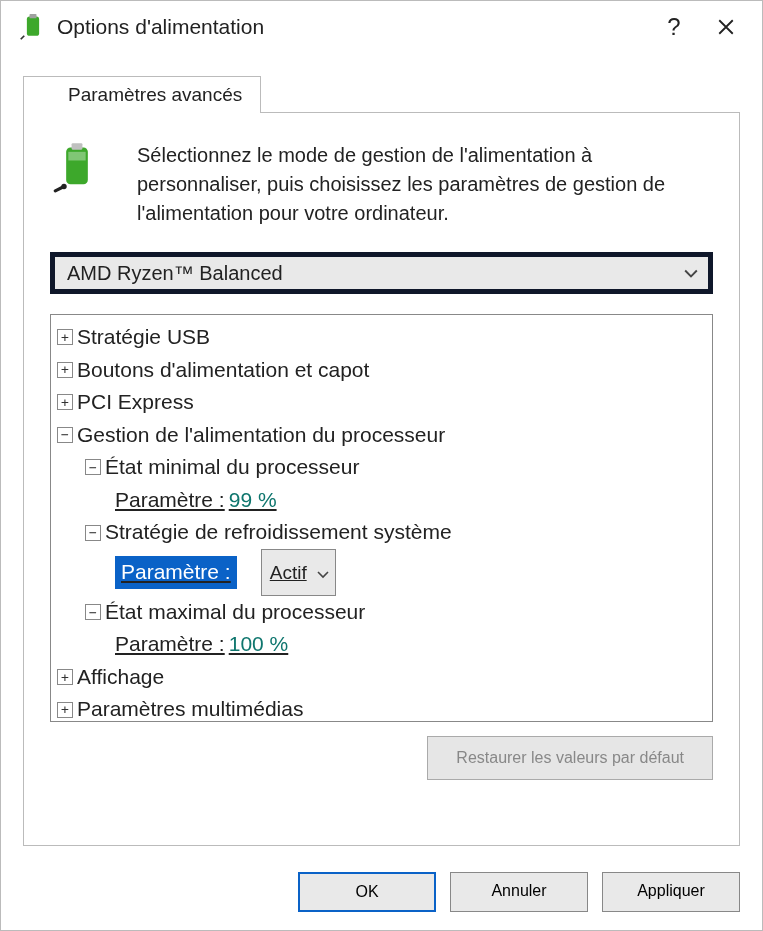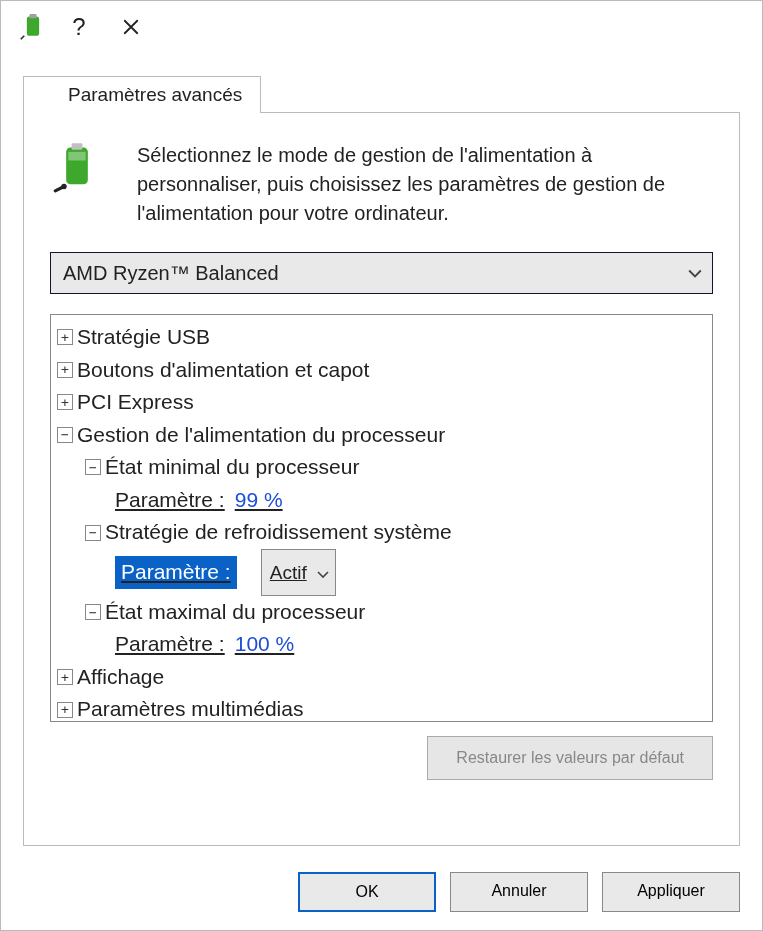--- a/index.html
+++ b/index.html
@@ -59,21 +59,21 @@
   background: #fff;
   flex: 1;
   display: flex;
   flex-direction: column;
   padding: 28px 26px 18px 26px;
 }
 .intro-row { display: flex; gap: 22px; margin-bottom: 24px; }
 .intro-icon { width: 54px; flex-shrink: 0; display: flex; align-items: flex-start; justify-content: center; }
 .intro-text { font-size: 20px; color: #222; line-height: 1.45; margin-left: 11px; }
 .plan-select {
-  border: 1px solid #0f172a;
+  border: 5px solid #0f172a;
   background: #e9e9e9;
   height: 42px;
   display: flex;
   align-items: center;
   padding: 0 10px 0 12px;
   font-size: 20px;
   color: #222;
   cursor: pointer;
   margin-bottom: 20px;
 }
@@ -108,21 +108,21 @@
   align-items: center; justify-content: center;
   font-size: 13px; line-height: 1;
   font-family: monospace;
   color: #333;
   cursor: pointer;
   flex-shrink: 0;
 }
 .ind1 { margin-left: 28px; }
 .ind2 { margin-left: 58px; text-decoration: underline; }
 .param-label { color: #222; }
-.param-val { color: #1d4ed8; margin-left: 6px; }
+.param-val { color: #0f766e; }
 .param-selected {
   background: #0a62c7;
   color: #fff;
   padding: 0 6px;
 }
 .combo {
   display: inline-flex; align-items: center;
   border: 1px solid #888;
   background: #e9e9e9;
   height: 47px;
@@ -167,20 +167,21 @@
 <div class="window">
 
   <div class="titlebar">
     <span class="titlebar-icon">
       <svg viewBox="0 0 32 32" width="28" height="28">
         <rect x="9" y="4" width="14" height="22" rx="3" fill="#3da82b"></rect>
         <rect x="12" y="1" width="8" height="5" rx="1" fill="#9fa19f"></rect>
         <path d="M6 26 L2 30" stroke="#333" stroke-width="2"></path>
       </svg>
     </span>
+    <span class="titlebar-text">Options d'alimentation</span>
     <span class="titlebar-btn help-btn">?</span>
     <span class="titlebar-btn">
       <svg viewBox="0 0 16 16" width="18" height="18">
           <path d="M2 2 L14 14 M14 2 L2 14" stroke="#222" stroke-width="1.6"></path>
         </svg>
     </span>
   </div>
 
   <div class="content">
 

